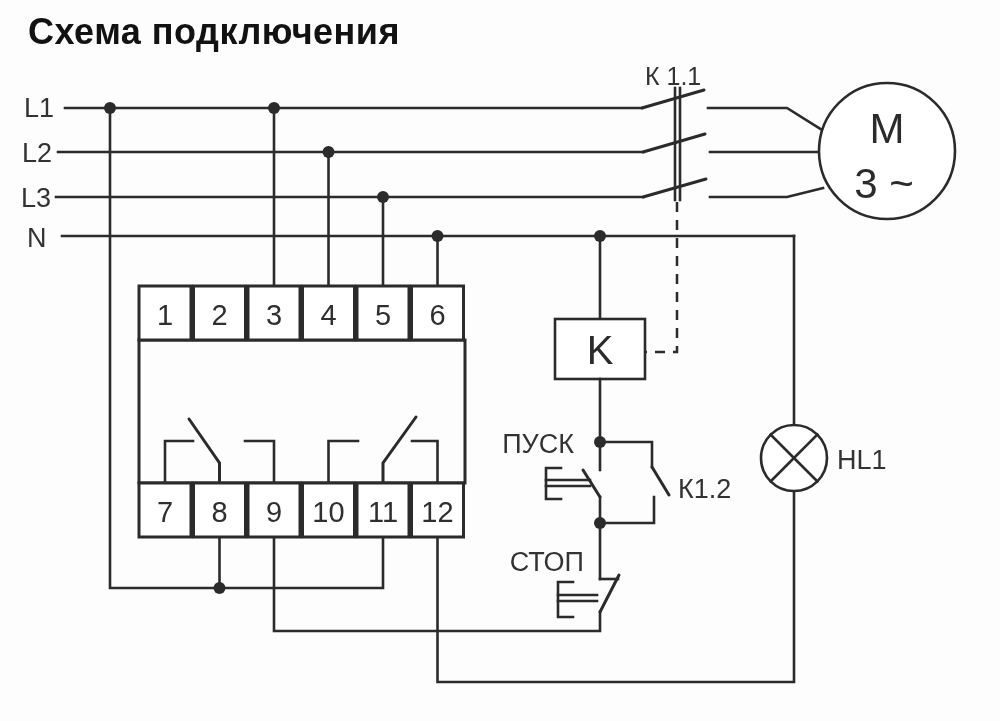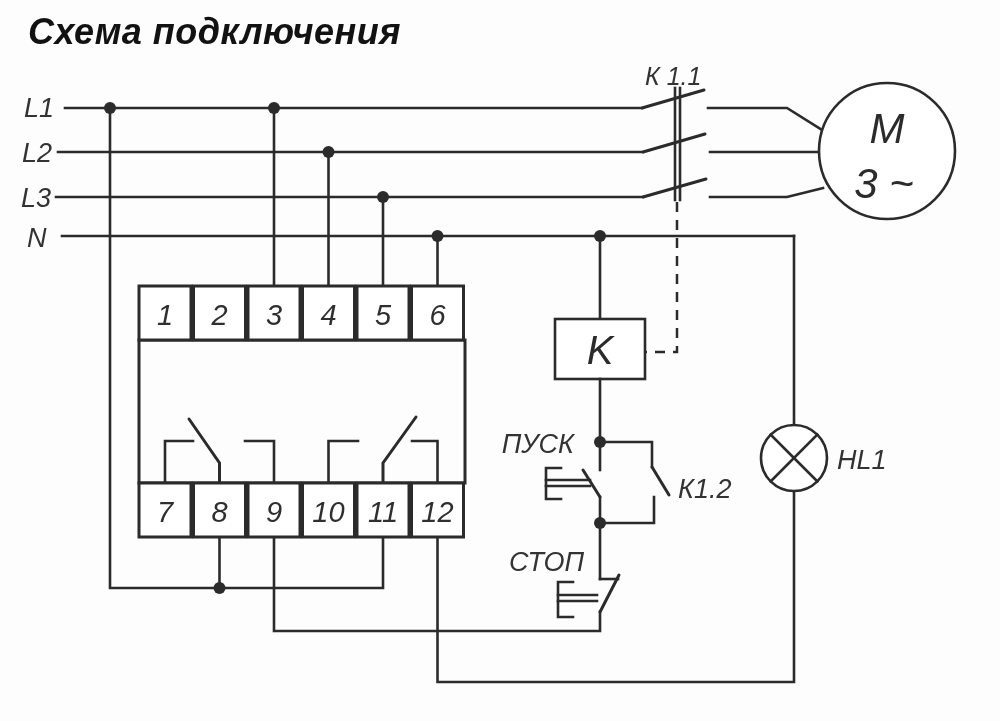--- a/index.html
+++ b/index.html
@@ -1,21 +1,21 @@
 <!DOCTYPE html>
 <html style="--wire: #2b2b2b; --bg: #fdfdfd; --label: #333333;"><head>
 <meta charset="utf-8">
 <style>
   :root{
     --wire:#2b2b2b;
     --bg:#fdfdfd;
     --label:#333333;
   }
   html,body{margin:0;padding:0;background:#ffffff;}
-  #stage{position:relative;width:1000px;height:721px;background:var(--bg);overflow:hidden;font-style:italic;}
+  #stage{position:relative;width:1000px;height:721px;background:var(--bg);overflow:hidden;}
   svg{display:block;}
   .wire{stroke:var(--wire);stroke-width:2.6;fill:none;stroke-linecap:square;stroke-linejoin:miter;}
   .blade{stroke:var(--wire);stroke-width:3;fill:none;stroke-linecap:round;}
   .boxline{stroke:var(--wire);stroke-width:3;fill:none;}
   .cell{stroke:var(--wire);stroke-width:3;fill:#ffffff;}
   .sym{stroke:var(--wire);stroke-width:2.6;fill:#ffffff;}
   .dot{fill:var(--wire);stroke:none;}
   .dashed{stroke:var(--wire);stroke-width:2.5;fill:none;stroke-dasharray:10 8;}
   text{font-family:"Liberation Sans","DejaVu Sans",sans-serif;fill:var(--label);}
   .title{font-size:36px;font-weight:bold;fill:#121212;letter-spacing:0.5px;}

